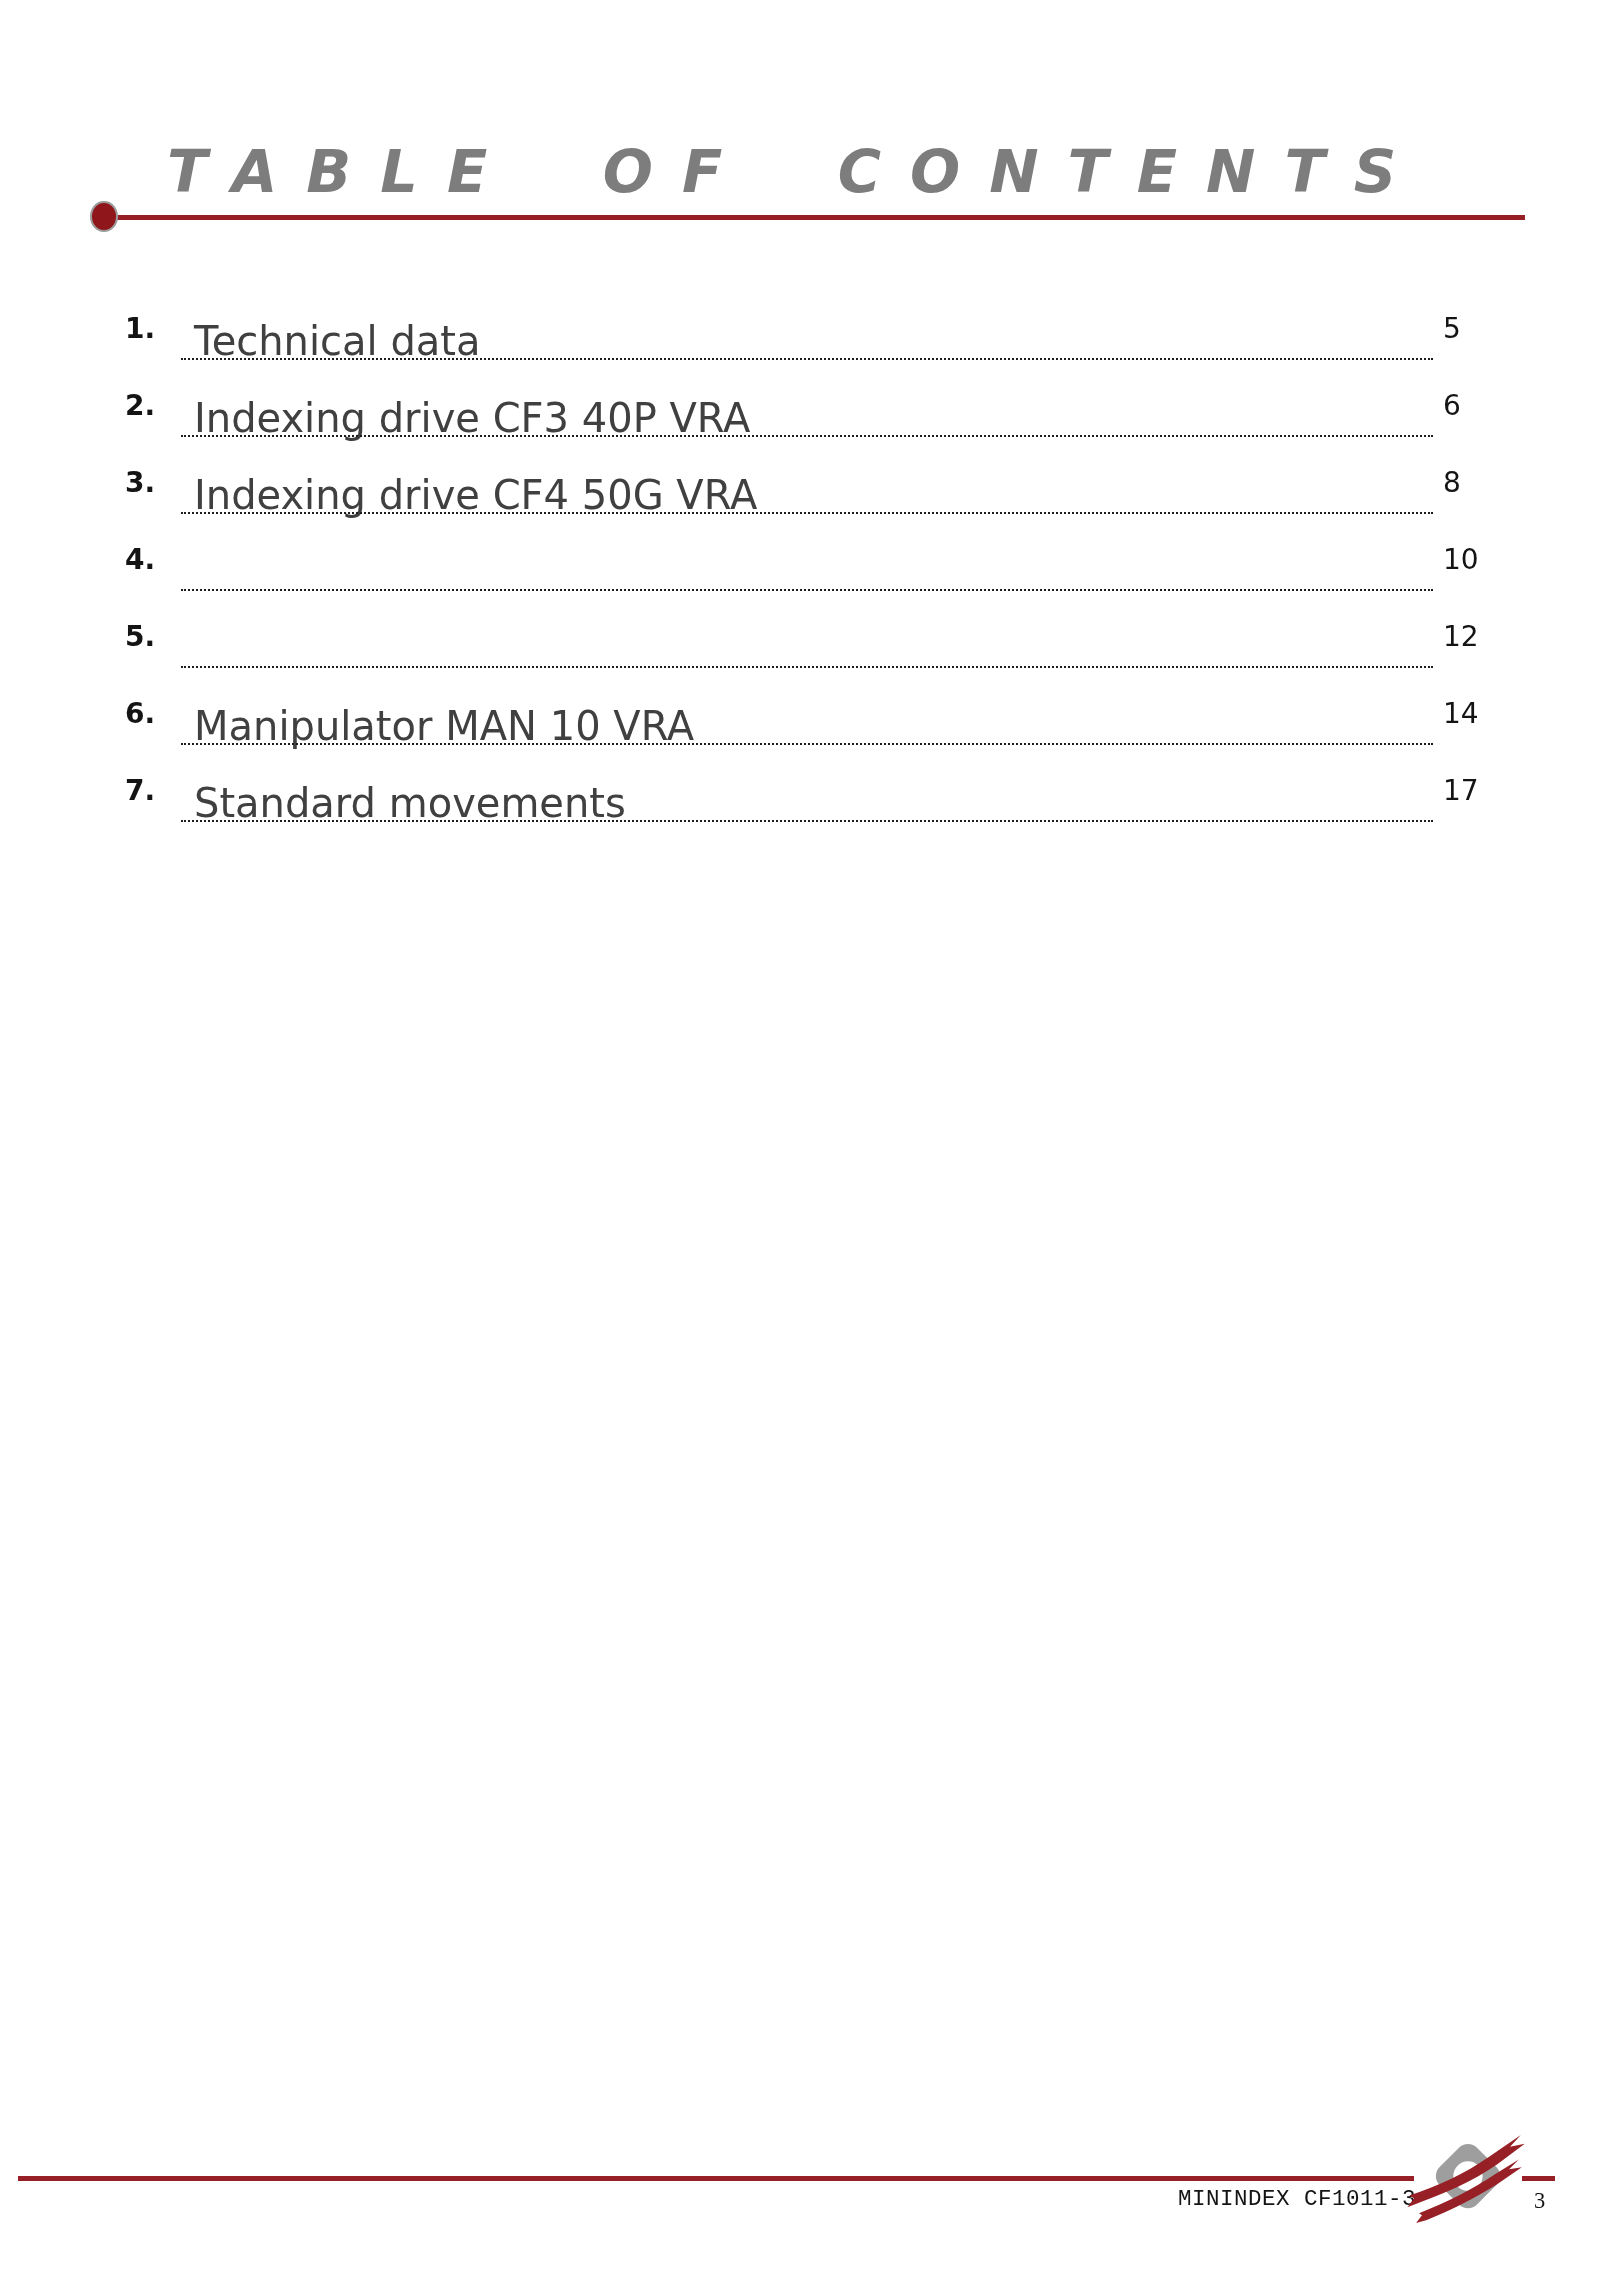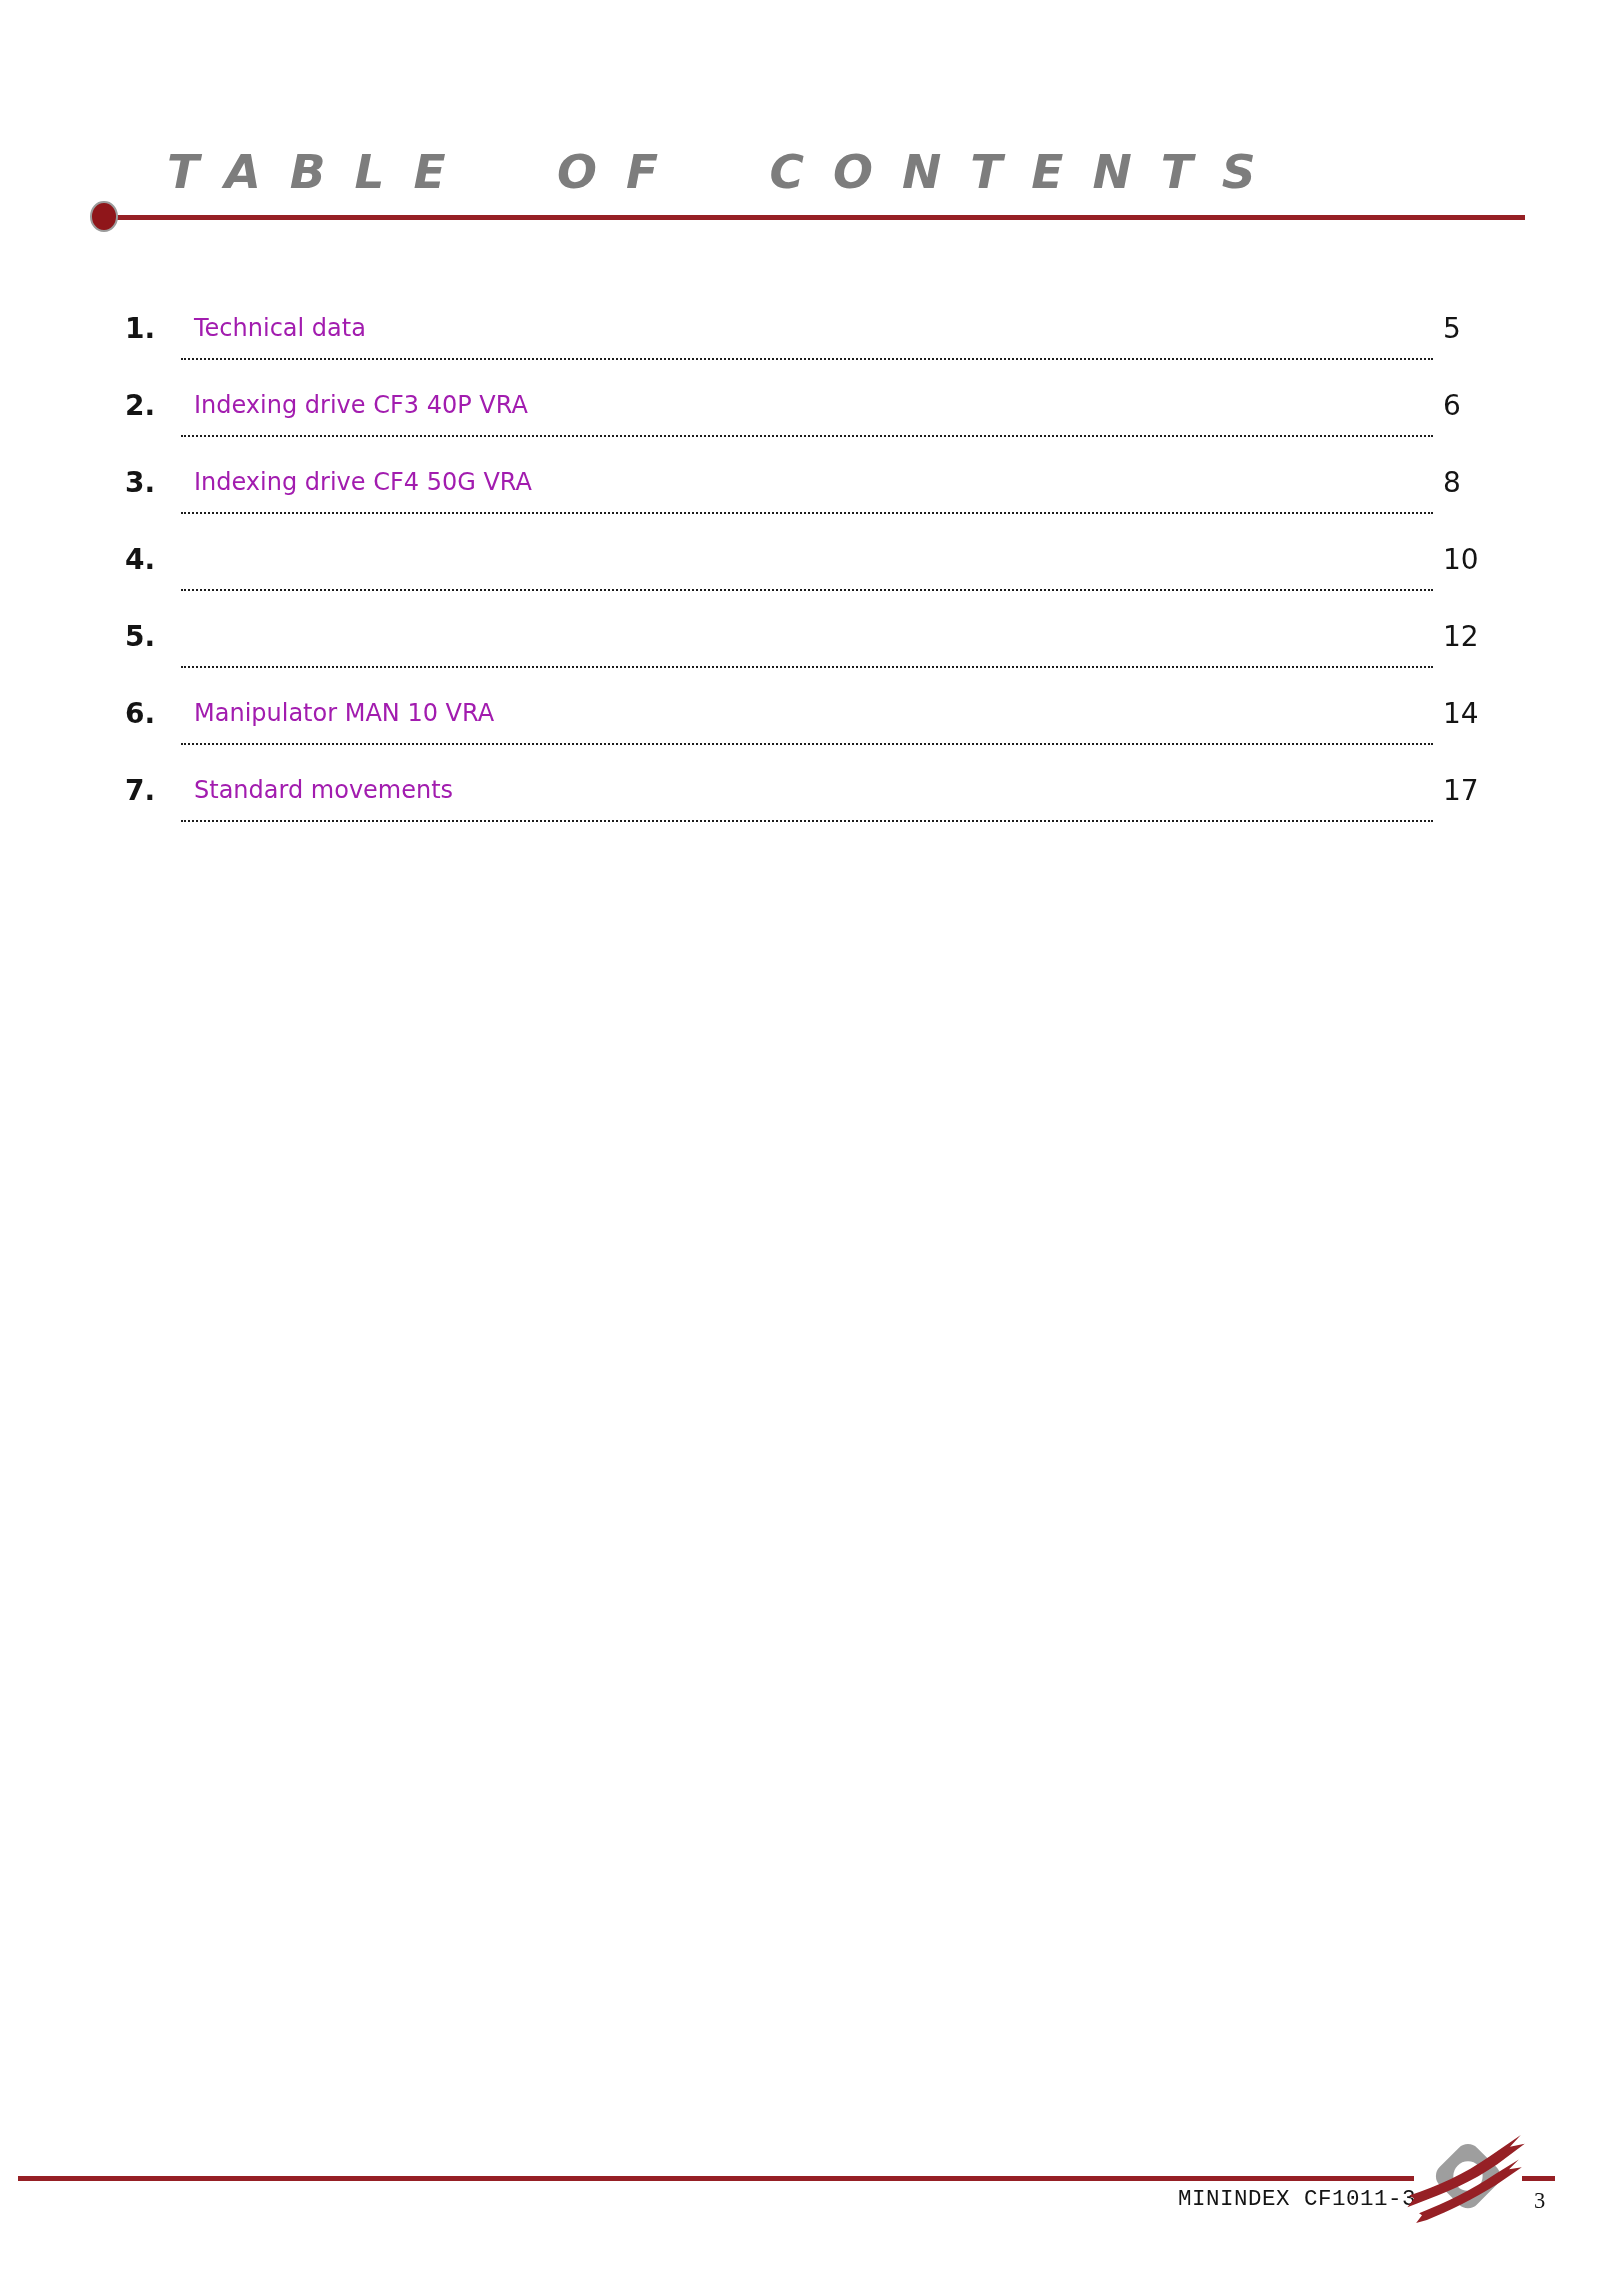--- a/index.html
+++ b/index.html
@@ -6,43 +6,43 @@
   .page {
     position:relative; width:1621px; height:2293px; background:#ffffff;
     font-family:"DejaVu Sans", sans-serif; overflow:hidden;
   }
 
   
   .doc-title {
     position:absolute; left:167px; top:142px;
     font-family:"DejaVu Sans", sans-serif;
     font-style:italic; font-weight:700;
-    font-size:47px; line-height:59px;
+    font-size:59px; line-height:59px;
     letter-spacing:29px; word-spacing:37px;
     color:#7d7d7d; white-space:nowrap;
   }
   .title-rule {
     position:absolute; left:106px; top:215px; width:1419px; height:4.9px;
     background:#962025;
   }
   .title-bullet {
     position:absolute; left:90px; top:201px; width:23.5px; height:26.5px;
     background:#8f161a; border:2.9px solid #9c9c9c; border-radius:50%;
   }
 
   
   .toc { position:absolute; left:125px; top:312px; width:1355px; }
   .toc-row { position:relative; height:77px; }
   .toc-num {
     position:absolute; left:0; top:0;
     font-size:28px; line-height:33px; font-weight:700; color:#141414;
   }
   .toc-title {
-    position:absolute; left:69px; top:0;
-    font-size:24px; line-height:33px; color:#a21caf; white-space:pre;
+    position:absolute; left:69px; top:13px;
+    font-size:40px; line-height:33px; color:#404040; white-space:pre;
   }
   .toc-page {
     position:absolute; left:1318px; top:0;
     font-size:28px; line-height:33px; color:#141414;
   }
   .toc-dots {
     position:absolute; left:56px; right:47px; top:46px; height:0;
     border-bottom:2.9px dotted #1c1c1c;
   }
 

